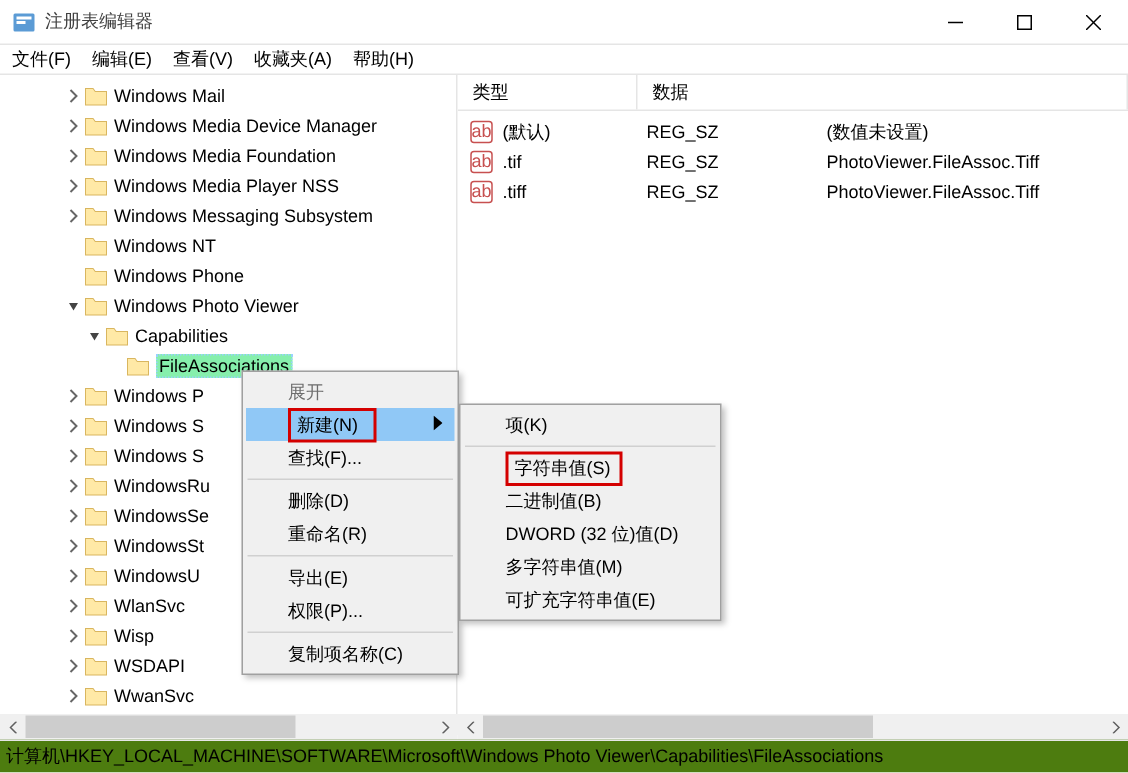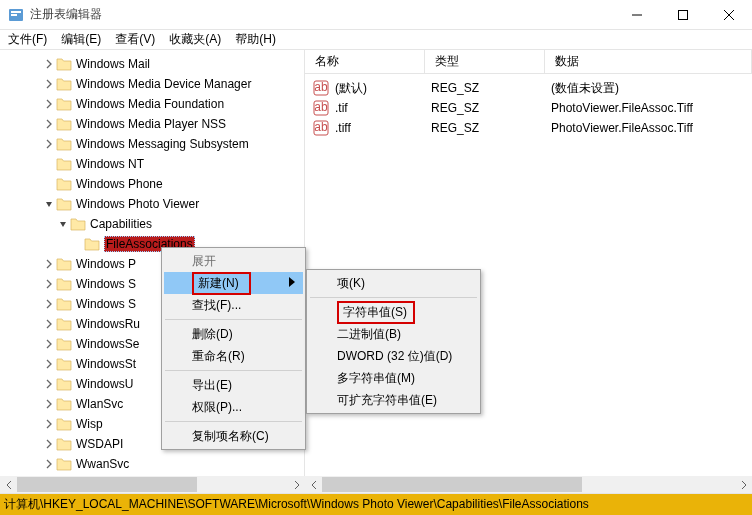--- a/index.html
+++ b/index.html
@@ -23,41 +23,41 @@
 .tree-pane { width:305px; border-right:1px solid #e5e5e5; overflow:hidden; position:relative; background:#fff; padding-top:4px; }
 .list-pane { flex:1; overflow:hidden; background:#fff; }
 
 
 .tree { padding-left:0; }
 .tree-node { display:flex; align-items:center; height:20px; white-space:nowrap; }
 .twisty { width:14px; height:14px; display:inline-flex; align-items:center; justify-content:center; flex-shrink:0; }
 .spacer { width:14px; flex-shrink:0; display:inline-block; }
 .folder-icon { width:16px; height:14px; margin-right:4px; flex-shrink:0; }
 .node-label { color:#000; }
-.node-label.sel { background:#b91c1c; border:1px dotted #99d1ff; padding:0 1px; }
+.node-label.sel { background:#86efac; border:1px dotted #99d1ff; padding:0 1px; }
 
 
 .list-header { display:flex; height:24px; align-items:center; border-bottom:1px solid #e5e5e5; }
 .col-h { padding-left:10px; color:#000; border-right:1px solid #e5e5e5; height:100%; display:flex; align-items:center; }
 .list-body { padding-top:4px; }
 .list-row { display:flex; height:20px; align-items:center; }
 .val-icon { width:16px; height:16px; margin-left:8px; margin-right:6px; flex-shrink:0; }
 .cell { padding-left:0; overflow:hidden; text-overflow:clip; white-space:nowrap; }
 
 
 .ctx { position:absolute; background:#f0f0f0; border:1px solid #a0a0a0; box-shadow:2px 2px 4px rgba(0,0,0,.25); padding:2px; }
 .ctx-row { height:22px; display:flex; align-items:center; padding:0 18px 0 28px; color:#000; position:relative; white-space:nowrap; }
 .ctx-row.disabled { color:#6d6d6d; }
 .ctx-row.hl { background:#90c8f6; }
 .ctx-sep { height:1px; background:#d0d0d0; margin:3px 1px; }
 .ctx-arrow { position:absolute; right:8px; top:50%; transform:translateY(-50%); }
 .redbox { border:2px solid #d40000; }
 
 
-.statusbar { position:absolute; left:0; right:0; bottom:0; height:22px; border-top:1px solid #e5e5e5; padding-left:4px; display:flex; align-items:center; color:#000; background:#eab308; }
+.statusbar { position:absolute; left:0; right:0; bottom:0; height:22px; border-top:1px solid #e5e5e5; padding-left:4px; display:flex; align-items:center; color:#000; background:#4d7c0f; }
 
 
 .hscroll { position:absolute; bottom:22px; height:17px; background:#f0f0f0; display:flex; align-items:center; }
 .hscroll .arrow { width:17px; height:17px; display:flex; align-items:center; justify-content:center; }
 .hscroll .thumb { height:15px; background:#cdcdcd; }
 
 </style>
 </head>
 <body>
 
@@ -383,21 +383,20 @@
           </span>
           <span class="folder-icon"><svg viewBox="0 0 16 14">
               <path d="M1 2h5l1.5 2H15v9H1z" fill="#ffe9a6" stroke="#d9b65f" stroke-width="0.7"></path>
             </svg></span>
           <span class="node-label">WwanSvc</span>
         </div>
       </div>
   </div>
   <div class="list-pane">
     <div class="list-header">
-      <div class="col-h" style="width:120px">名称</div>
       <div class="col-h" style="width:120px">类型</div>
       <div class="col-h" style="flex:1">数据</div>
     </div>
     <div class="list-body" id="values">
         <div class="list-row">
           <span class="val-icon"><svg viewBox="0 0 16 16">
               <rect x="1" y="1" width="14" height="14" rx="2" fill="#fff" stroke="#c75050"></rect>
               <text x="8" y="11" text-anchor="middle" font-size="8" fill="#c75050" font-family="Tahoma">ab</text>
             </svg></span>
           <span class="cell" style="width:96px">(默认)</span>

